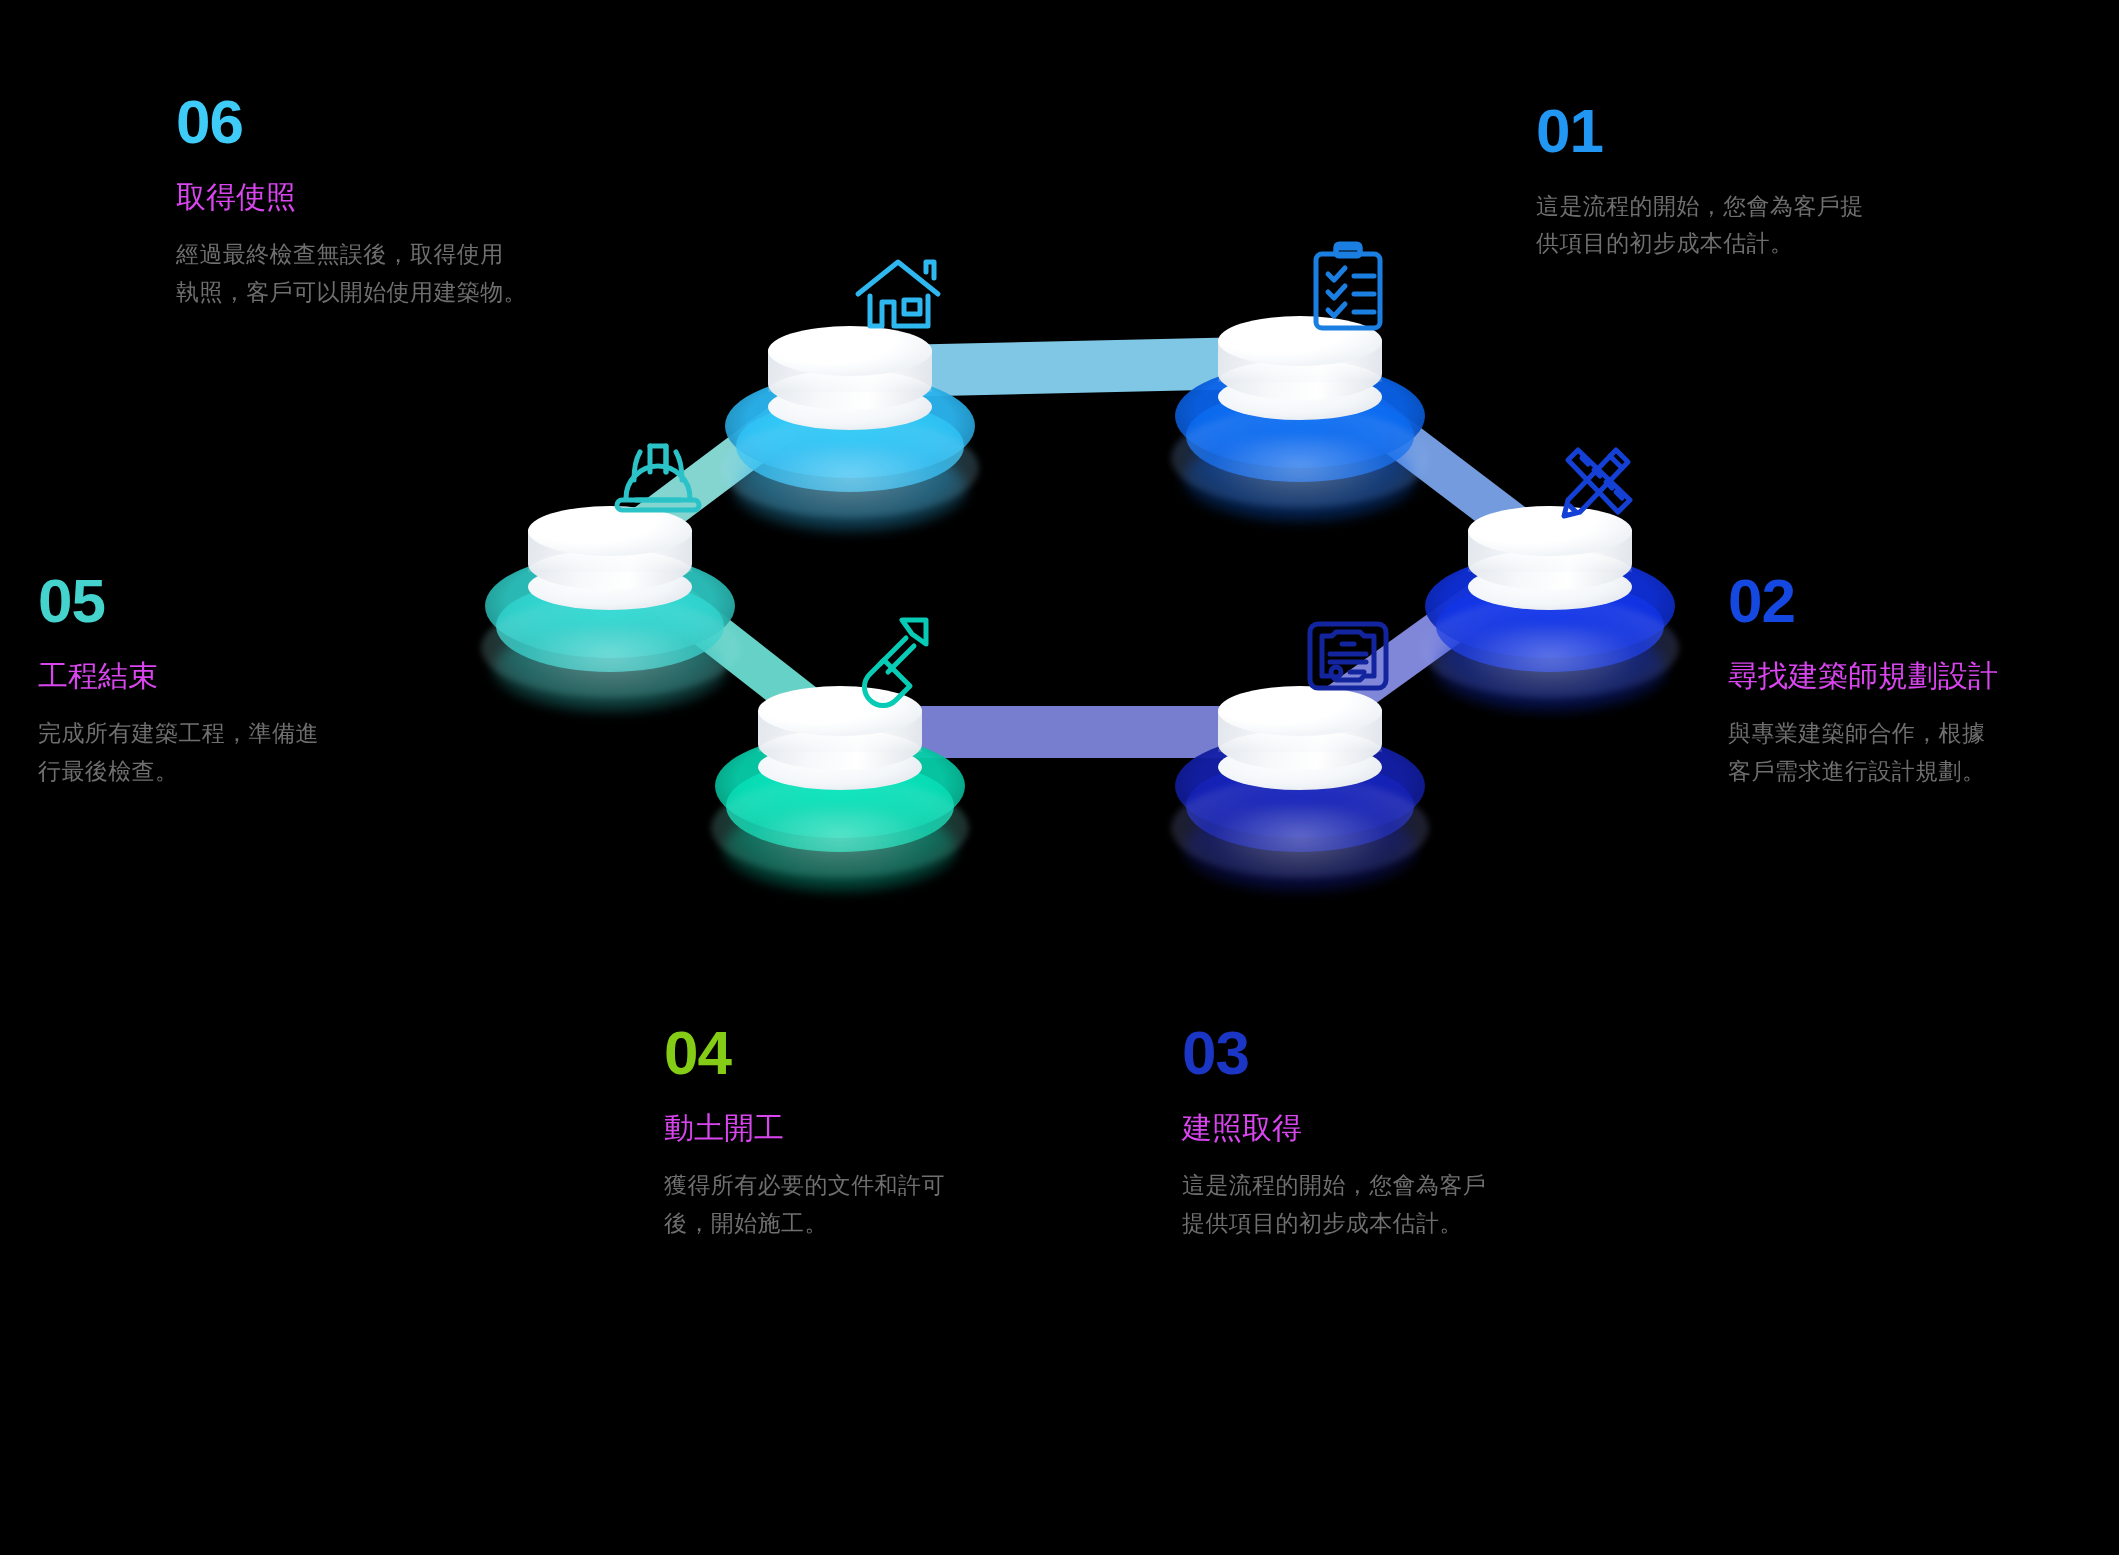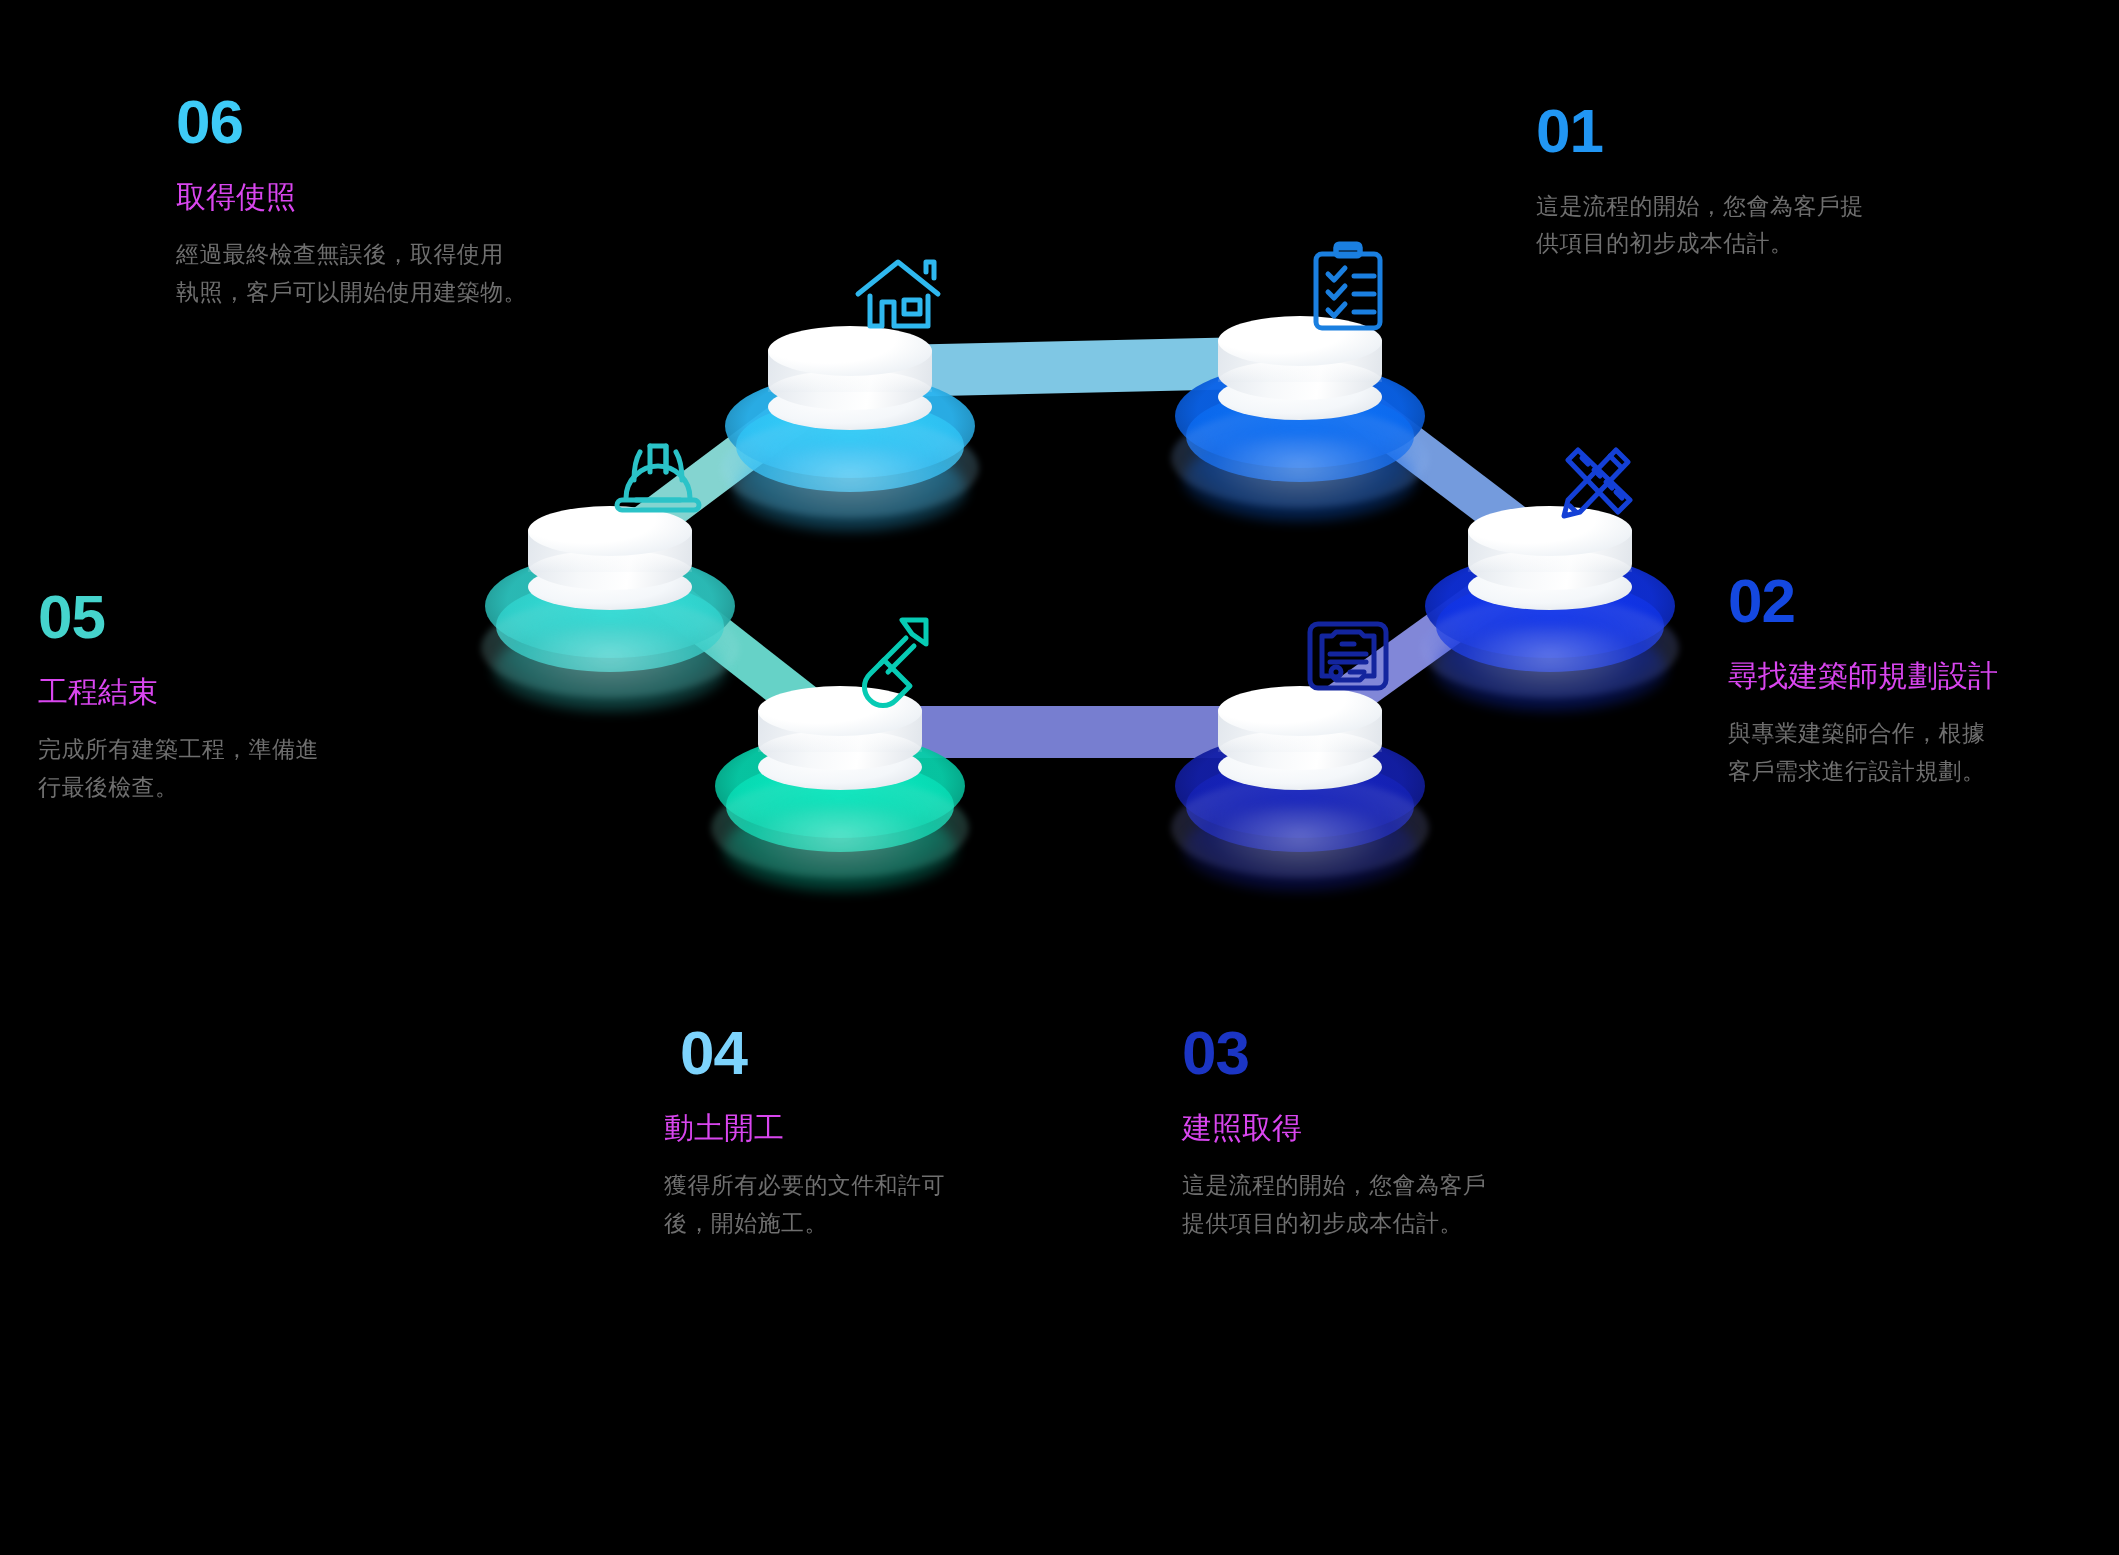--- a/index.html
+++ b/index.html
@@ -25,21 +25,21 @@
     font-size:23px; font-weight:400; color:#6f6f6f;
     line-height:1.62; letter-spacing:.4px;
   }
   .dsc span { display:block; }
 
   .t06 { left:176px;  top:91px;  width:470px; }
   .t01 { left:1536px; top:100px;  width:470px; }
   .t02 { left:1728px; top:570px;  width:420px; }
   .t03 { left:1182px; top:1022px; width:440px; }
   .t04 { left:664px;  top:1022px; width:440px; }
-  .t05 { left:38px;   top:570px;  width:420px;margin-top:16px; }
+  .t05 { left:38px;   top:570px;  width:420px; }
 
   
   #diagram { position:absolute; left:420px; top:260px; width:1280px; height:680px; }
   #diagram svg { position:absolute; left:0; top:0; overflow:visible; }
 
   .node { position:absolute; width:300px; height:300px; }
   .node .layers { position:absolute; left:0; top:0; width:300px; height:300px; }
 
   
   .halo {
@@ -120,21 +120,21 @@
   <div class="txt t03">
     <div class="num" style="color: rgb(27, 53, 196);">03</div>
     <div class="ttl">建照取得</div>
     <div class="dsc">
       <span>這是流程的開始，您會為客戶</span>
       <span>提供項目的初步成本估計。</span>
     </div>
   </div>
 
   <div class="txt t04">
-    <div class="num" style="color: #7dd3fc; margin-left: 16px;">04</div>
+    <div class="num" style="color: #84cc16;">04</div>
     <div class="ttl">動土開工</div>
     <div class="dsc">
       <span>獲得所有必要的文件和許可</span>
       <span>後，開始施工。</span>
     </div>
   </div>
 
   <div class="txt t05">
     <div class="num" style="color: rgb(69, 212, 205);">05</div>
     <div class="ttl">工程結束</div>

